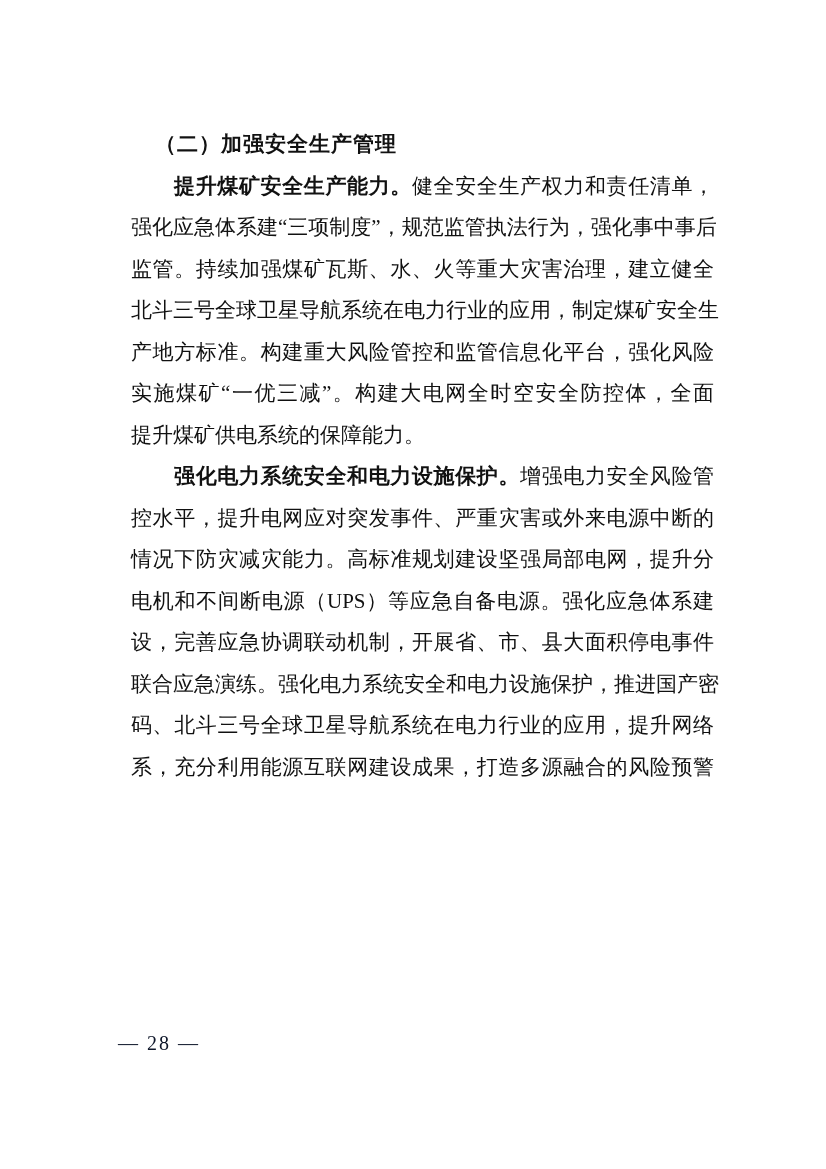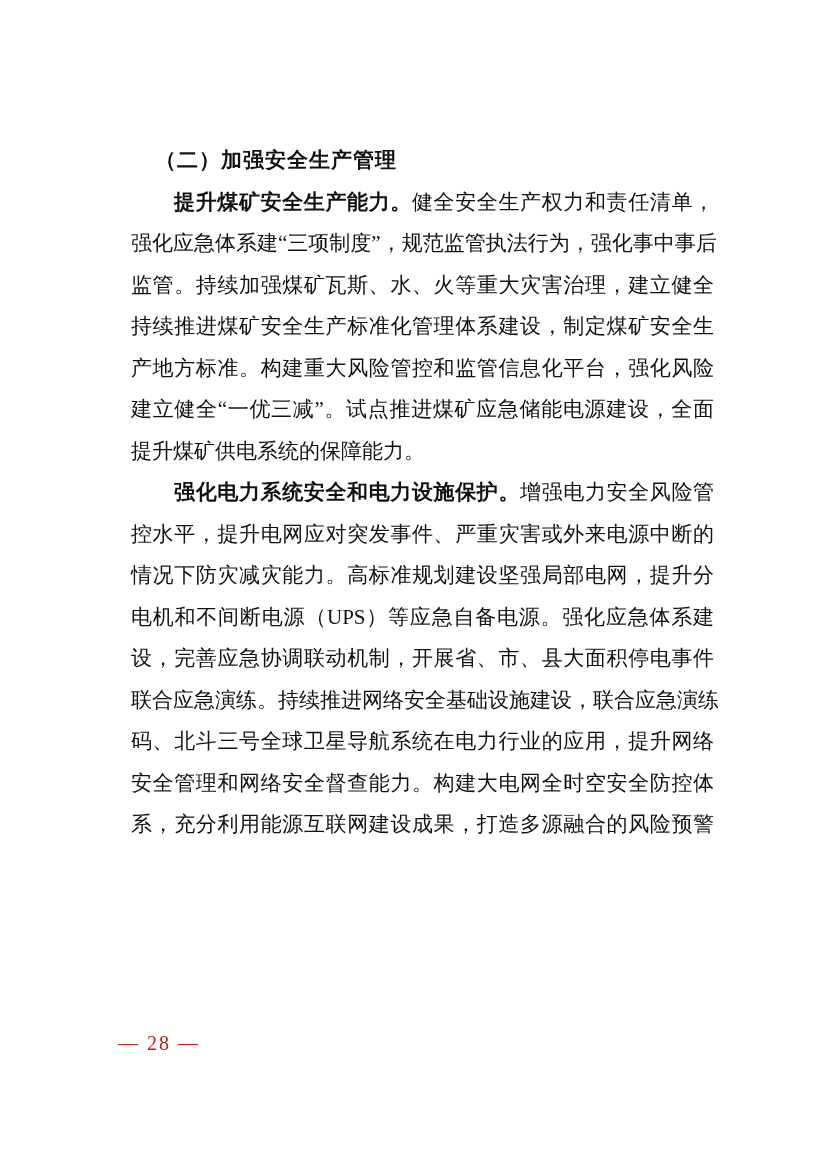--- a/index.html
+++ b/index.html
@@ -12,21 +12,21 @@
     width: 826px;
     height: 1169px;
     background: #ffffff;
     color: #111111;
     font-family: "Liberation Serif", "DejaVu Serif", serif;
     overflow: hidden;
   }
   .content {
     position: absolute;
     left: 112px;
-    top: 140px;
+    top: 124px;
     width: 602px;
     font-size: 21px;
   }
   .heading {
     margin: 0;
     font-size: 21px;
     font-weight: 700;
     line-height: 41.5px;
     height: 41.5px;
     text-indent: 43px;
@@ -49,44 +49,43 @@
   }
   .bold-lead {
     font-weight: 700;
   }
   .footer {
     position: absolute;
     left: 118px;
     top: 1028px;
     font-size: 20px;
     line-height: 30px;
-    color: #b91c1c;
+    color: #0f172a;
     letter-spacing: 2px;
     text-align: right;
   }
 </style>
 </head>
 <body>
 
 <div class="page">
   <div class="content">
     <h2 class="heading">（二）加强安全生产管理</h2>
     <div>
         <div class="line indent"><span class="bold-lead">提升煤矿安全生产能力。</span><span>健全安全生产权力和责任清单，</span></div>
         <div class="line"><span>强化应急体系建“三项制度”，规范监管执法行为，强化事中事后</span></div>
         <div class="line"><span>监管。持续加强煤矿瓦斯、水、火等重大灾害治理，建立健全</span></div>
-        <div class="line"><span>持续推进煤矿安全生产标准化管理体系建设，制定煤矿安全生</span></div>
+        <div class="line"><span>北斗三号全球卫星导航系统在电力行业的应用，制定煤矿安全生</span></div>
         <div class="line"><span>产地方标准。构建重大风险管控和监管信息化平台，强化风险</span></div>
-        <div class="line"><span>建立健全“一优三减”。试点推进煤矿应急储能电源建设，全面</span></div>
+        <div class="line"><span>实施煤矿“一优三减”。构建大电网全时空安全防控体，全面</span></div>
         <div class="line no-just"><span>提升煤矿供电系统的保障能力。</span></div>
         <div class="line indent"><span class="bold-lead">强化电力系统安全和电力设施保护。</span><span>增强电力安全风险管</span></div>
         <div class="line"><span>控水平，提升电网应对突发事件、严重灾害或外来电源中断的</span></div>
         <div class="line"><span>情况下防灾减灾能力。高标准规划建设坚强局部电网，提升分</span></div>
         <div class="line"><span>电机和不间断电源（UPS）等应急自备电源。强化应急体系建</span></div>
         <div class="line"><span>设，完善应急协调联动机制，开展省、市、县大面积停电事件</span></div>
-        <div class="line"><span>联合应急演练。持续推进网络安全基础设施建设，联合应急演练</span></div>
+        <div class="line"><span>联合应急演练。强化电力系统安全和电力设施保护，推进国产密</span></div>
         <div class="line"><span>码、北斗三号全球卫星导航系统在电力行业的应用，提升网络</span></div>
-        <div class="line"><span>安全管理和网络安全督查能力。构建大电网全时空安全防控体</span></div>
         <div class="line"><span>系，充分利用能源互联网建设成果，打造多源融合的风险预警</span></div>
       </div>
   </div>
   <div class="footer">— 28 —</div>
 </div>
 
 </body></html>

